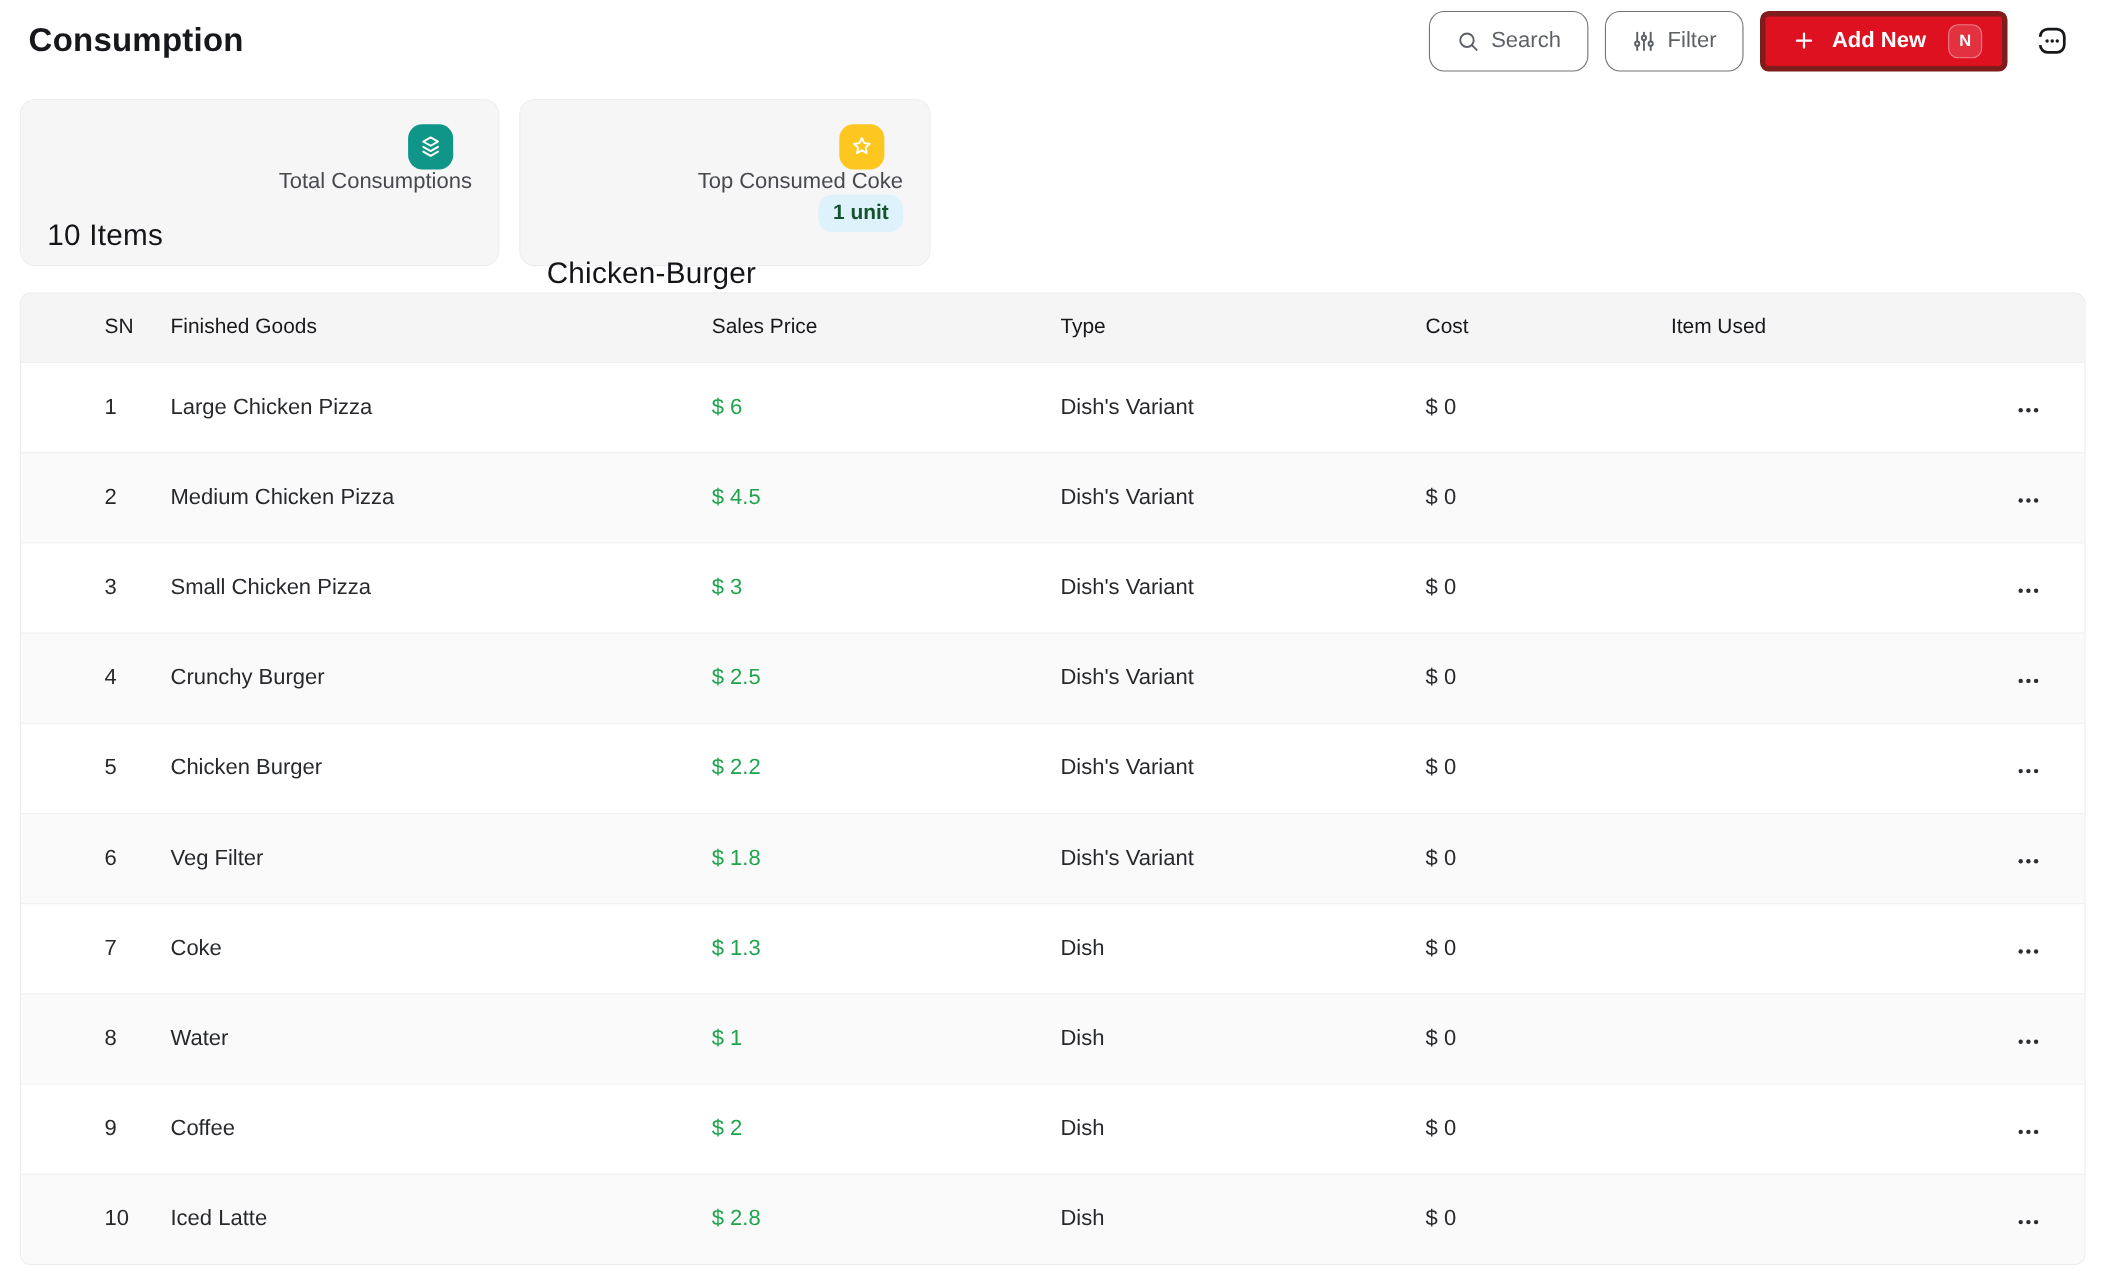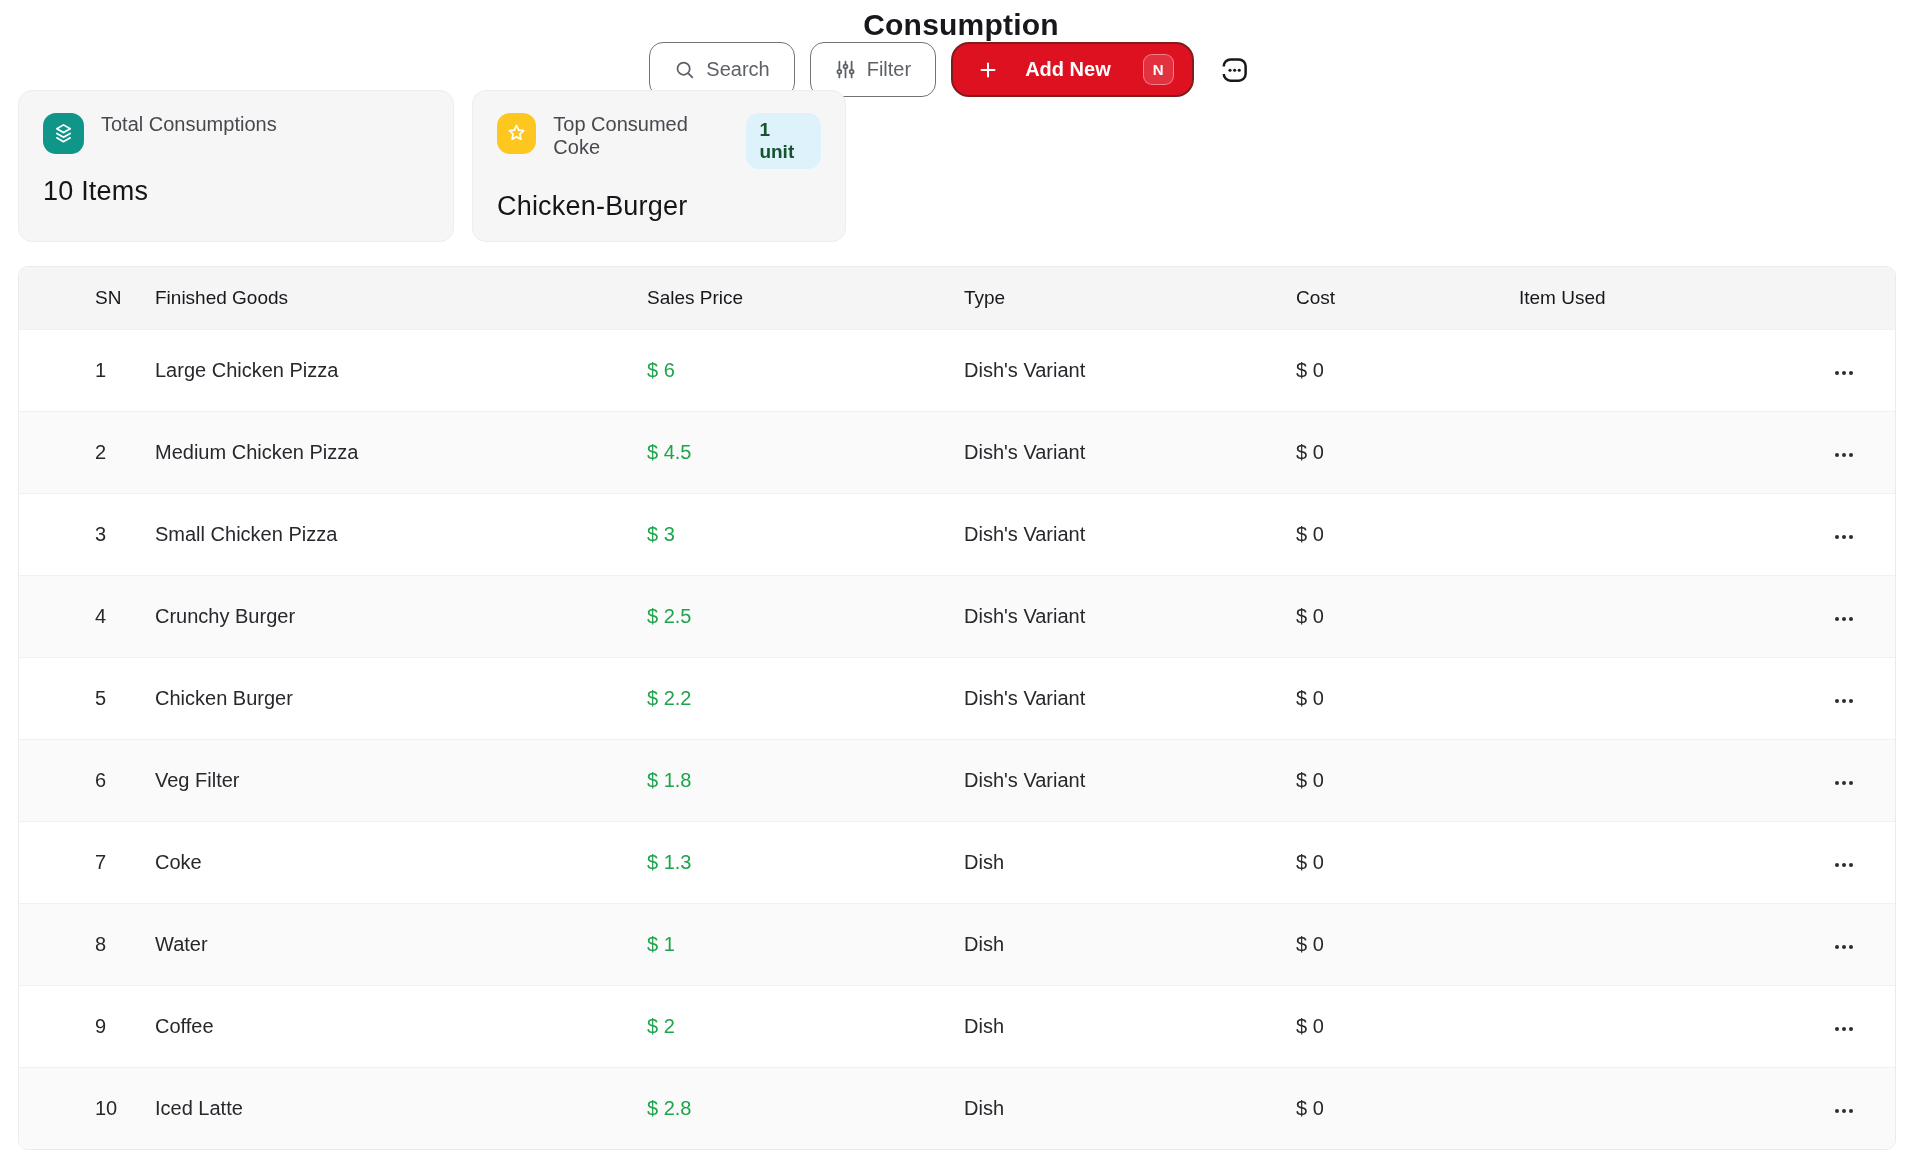--- a/index.html
+++ b/index.html
@@ -6,58 +6,58 @@
   html, body { width: 1920px; height: 1155px; background: #ffffff; overflow: hidden; }
   body {
     font-family: "Liberation Sans", "DejaVu Sans", sans-serif;
     color: #222428;
     padding: 6px 24px 0 18px;
   }
 
   
   .topbar {
     display: flex; align-items: center; justify-content: space-between;
-    height: 58px; margin-top: 2px; flex-direction: column;
+    height: 58px; margin-top: 2px;
   }
   .page-title {
     font-size: 30px; font-weight: 700; color: #17181c;
     letter-spacing: 0.2px; margin-left: 8px;
   }
   .topbar-actions { display: flex; align-items: center; gap: 15px; margin-right: 8px; }
   .btn {
     display: inline-flex; align-items: center; gap: 11px;
     height: 55px; padding: 0 24px; border-radius: 14px;
     background: #ffffff; border: 1px solid #737373;
     font-family: inherit; font-size: 20px; color: #5d6167; cursor: pointer;
   }
   .btn svg { flex: 0 0 auto; }
   .btn-primary {
-    background: #de1120; border: 2px solid #7f1d1d; color: #ffffff;
-    border-radius: 18px; padding: 0 18px 0 24px; gap: 26px; font-weight: 600;
+    background: #de1120; border: 5px solid #7f1d1d; color: #ffffff;
+    border-radius: 8px; padding: 0 18px 0 24px; gap: 14px; font-weight: 600;
   }
   .kbd-badge {
     display: inline-flex; align-items: center; justify-content: center;
     width: 31px; height: 31px; margin-left: 6px;
     background: rgba(255,255,255,0.14); border: 1.5px solid rgba(255,255,255,0.38);
     border-radius: 9px; font-size: 15px; font-weight: 700; color: #ffffff;
   }
   .icon-btn {
     width: 44px; height: 44px; display: inline-flex; align-items: center; justify-content: center;
     background: transparent; border: none; cursor: pointer; margin-left: 4px;
   }
 
   
   .cards { display: flex; gap: 18px; margin-top: 24px; }
   .card {
     background: #f6f6f7; border: 1px solid #ededef; border-radius: 14px;
     height: 152px; padding: 22px 24px;
   }
   .card-total { width: 436px; }
   .card-top-dish { width: 374px; }
-  .card-head { display: flex; align-items: flex-start; }
+  .card-head { display: flex; align-items: flex-end; flex-direction: column; }
   .card-icon {
     width: 41px; height: 41px; border-radius: 13px;
     display: inline-flex; align-items: center; justify-content: center; margin-right: 17px;
   }
   .card-icon.teal { background: #0f9689; }
   .card-icon.yellow { background: #fdc71f; }
   .card-label { font-size: 20px; color: #47494e; font-weight: 400; }
   .pill {
     margin-left: 14px; padding: 6px 13px; border-radius: 13px;
     background: #def2fb; color: #14532d; font-size: 19px; font-weight: 700;

